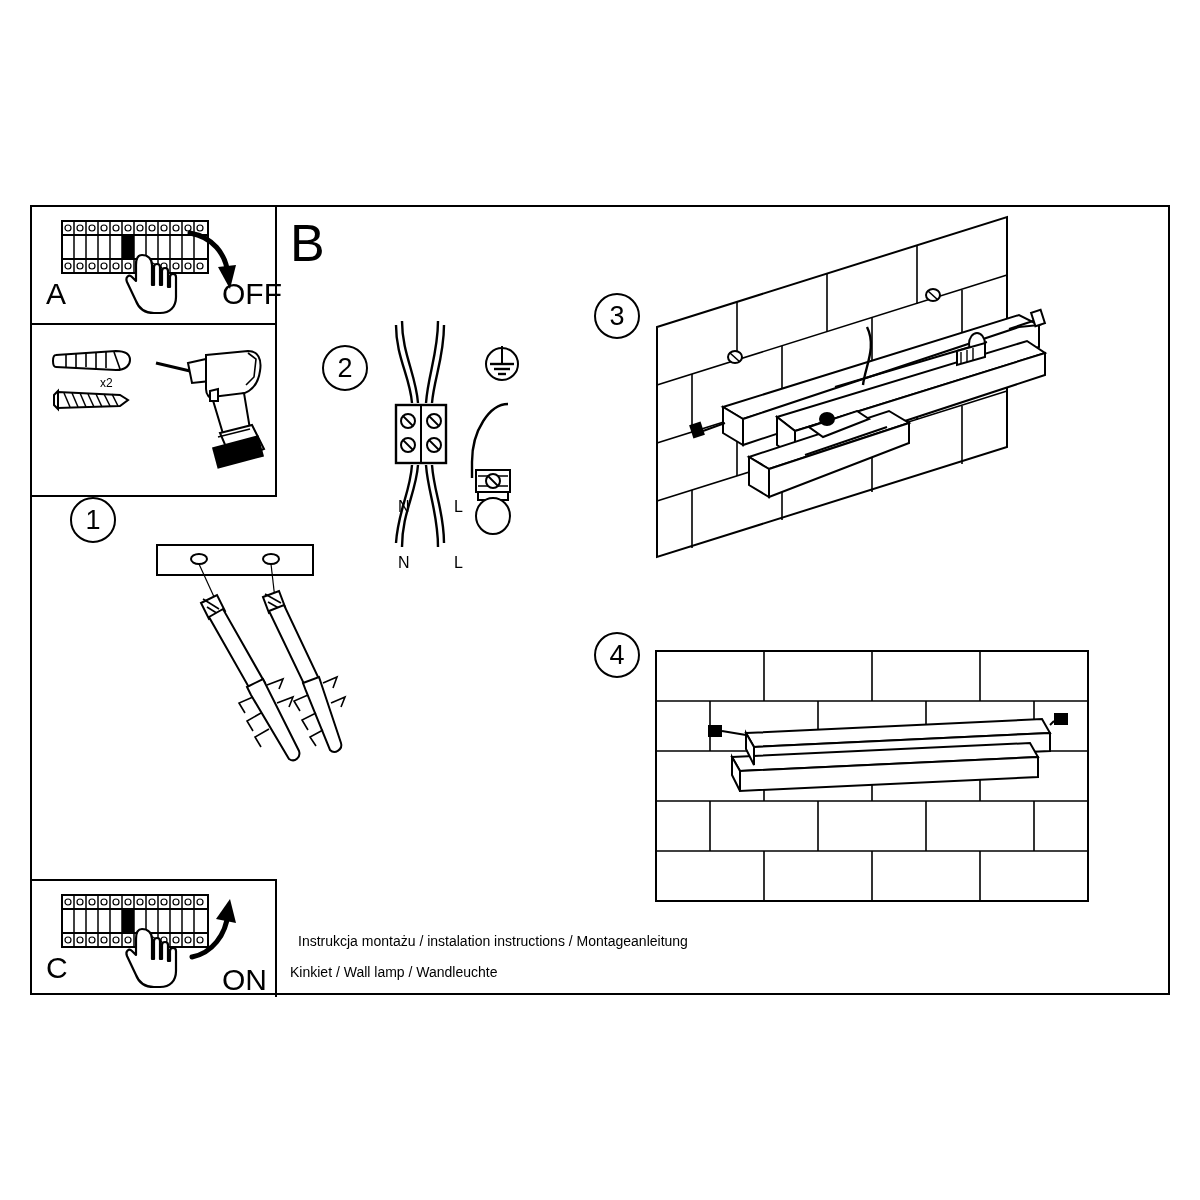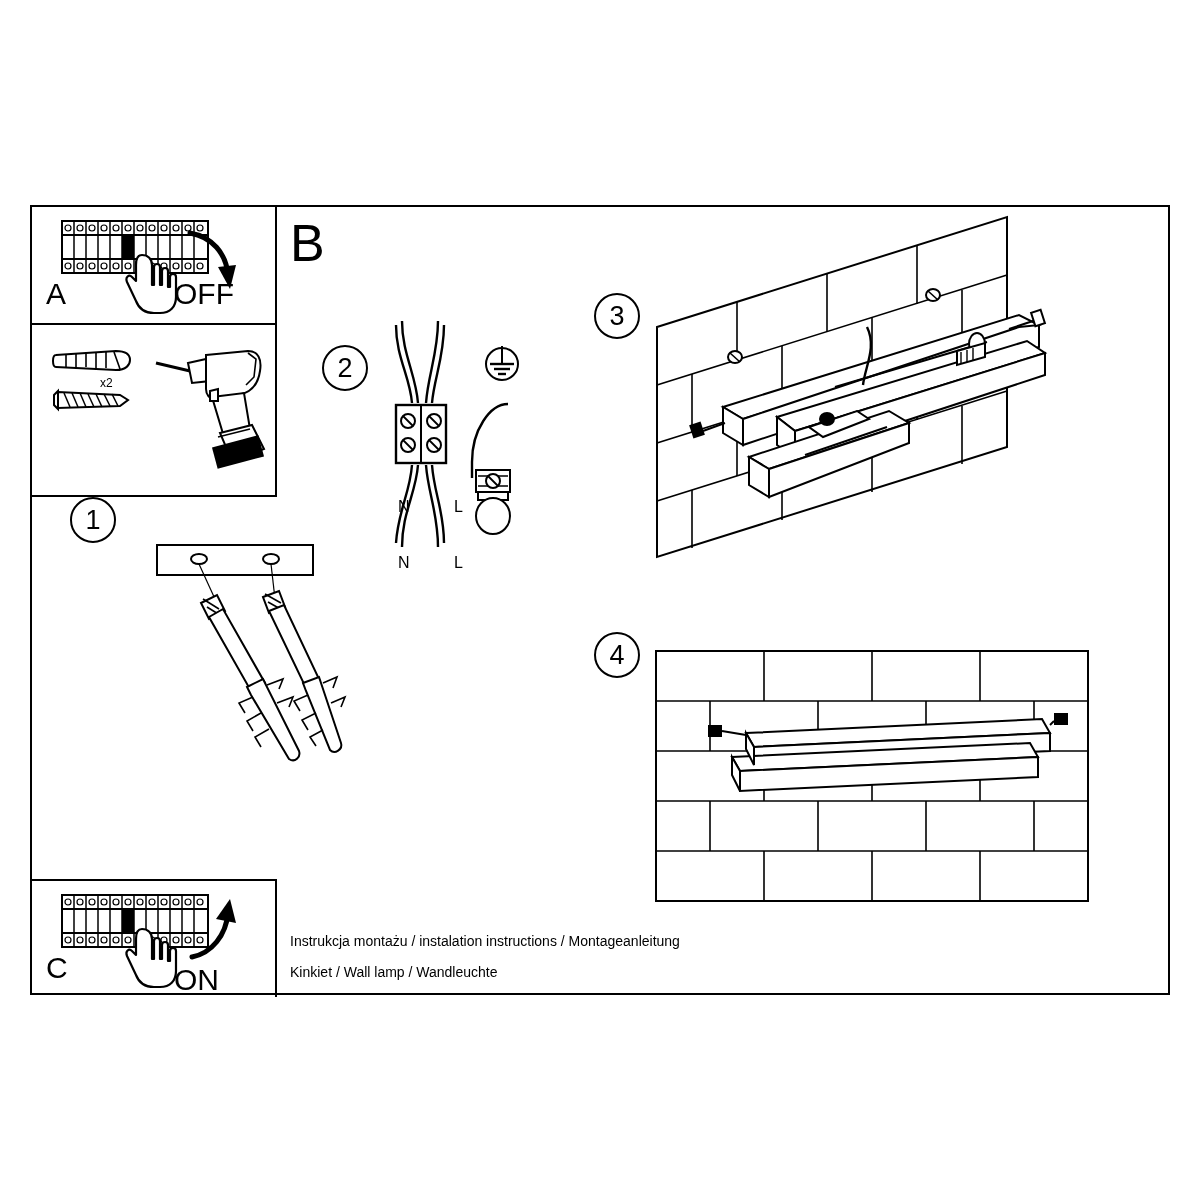--- a/index.html
+++ b/index.html
@@ -42,20 +42,21 @@
   .label-big-b {
     position: absolute;
     font-size: 52px;
     font-weight: 400;
     line-height: 1;
   }
   .label-word {
     position: absolute;
     font-size: 30px;
     line-height: 1;
+    padding-left: 48px;
   }
   .label-small {
     position: absolute;
     font-size: 12px;
     line-height: 1;
   }
   .label-nl {
     position: absolute;
     font-size: 16px;
     line-height: 1;
@@ -462,16 +463,16 @@
     <g>
       <rect x="54" y="78" width="14" height="12" fill="#000"></rect>
       <line x1="68" y1="84" x2="92" y2="88" stroke="#000" stroke-width="2"></line>
     </g>
     <g>
       <rect x="400" y="66" width="14" height="12" fill="#000"></rect>
       <line x1="396" y1="78" x2="400" y2="74" stroke="#000" stroke-width="2"></line>
     </g>
   </svg>
 
-  <span class="caption" style="left:258px; top:725px;">Instrukcja montażu / instalation instructions / Montageanleitung</span>
+  <span class="caption" style="left:266px; top:725px;">Instrukcja montażu / instalation instructions / Montageanleitung</span>
   <span class="caption" style="left:258px; top:744px;margin-top:12px;">Kinkiet / Wall lamp / Wandleuchte</span>
 
 </div>
 
 </body></html>

